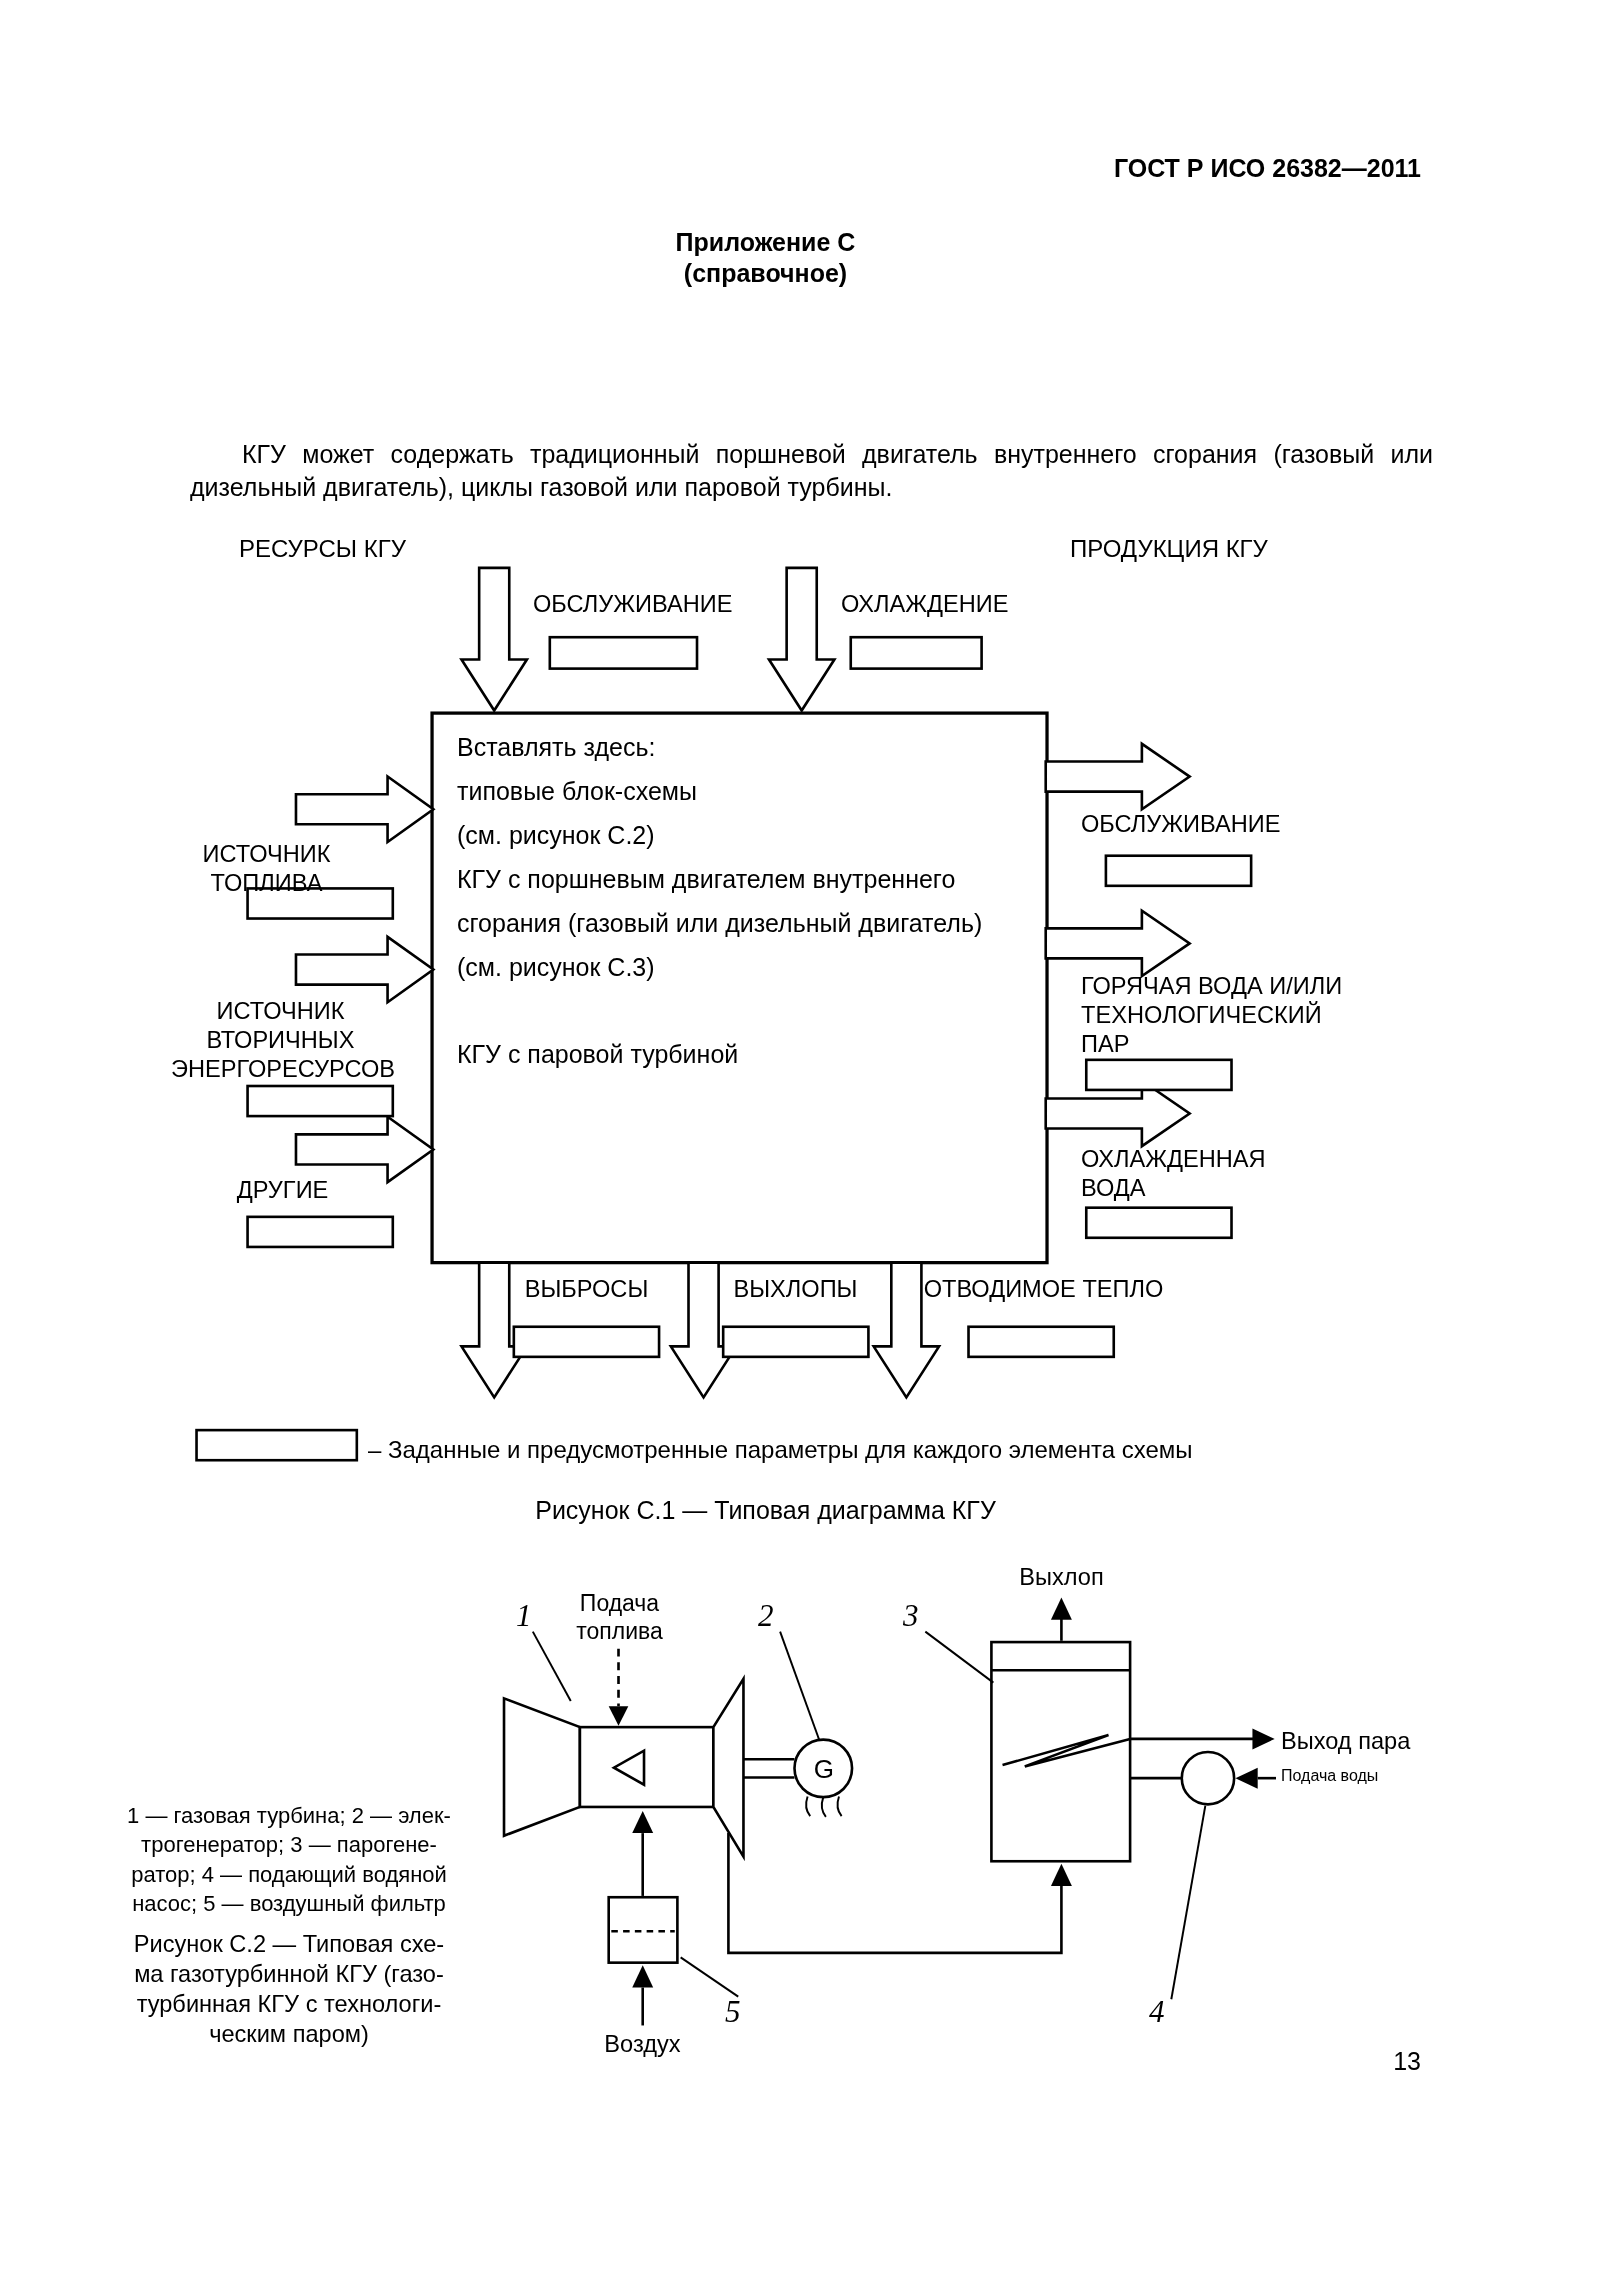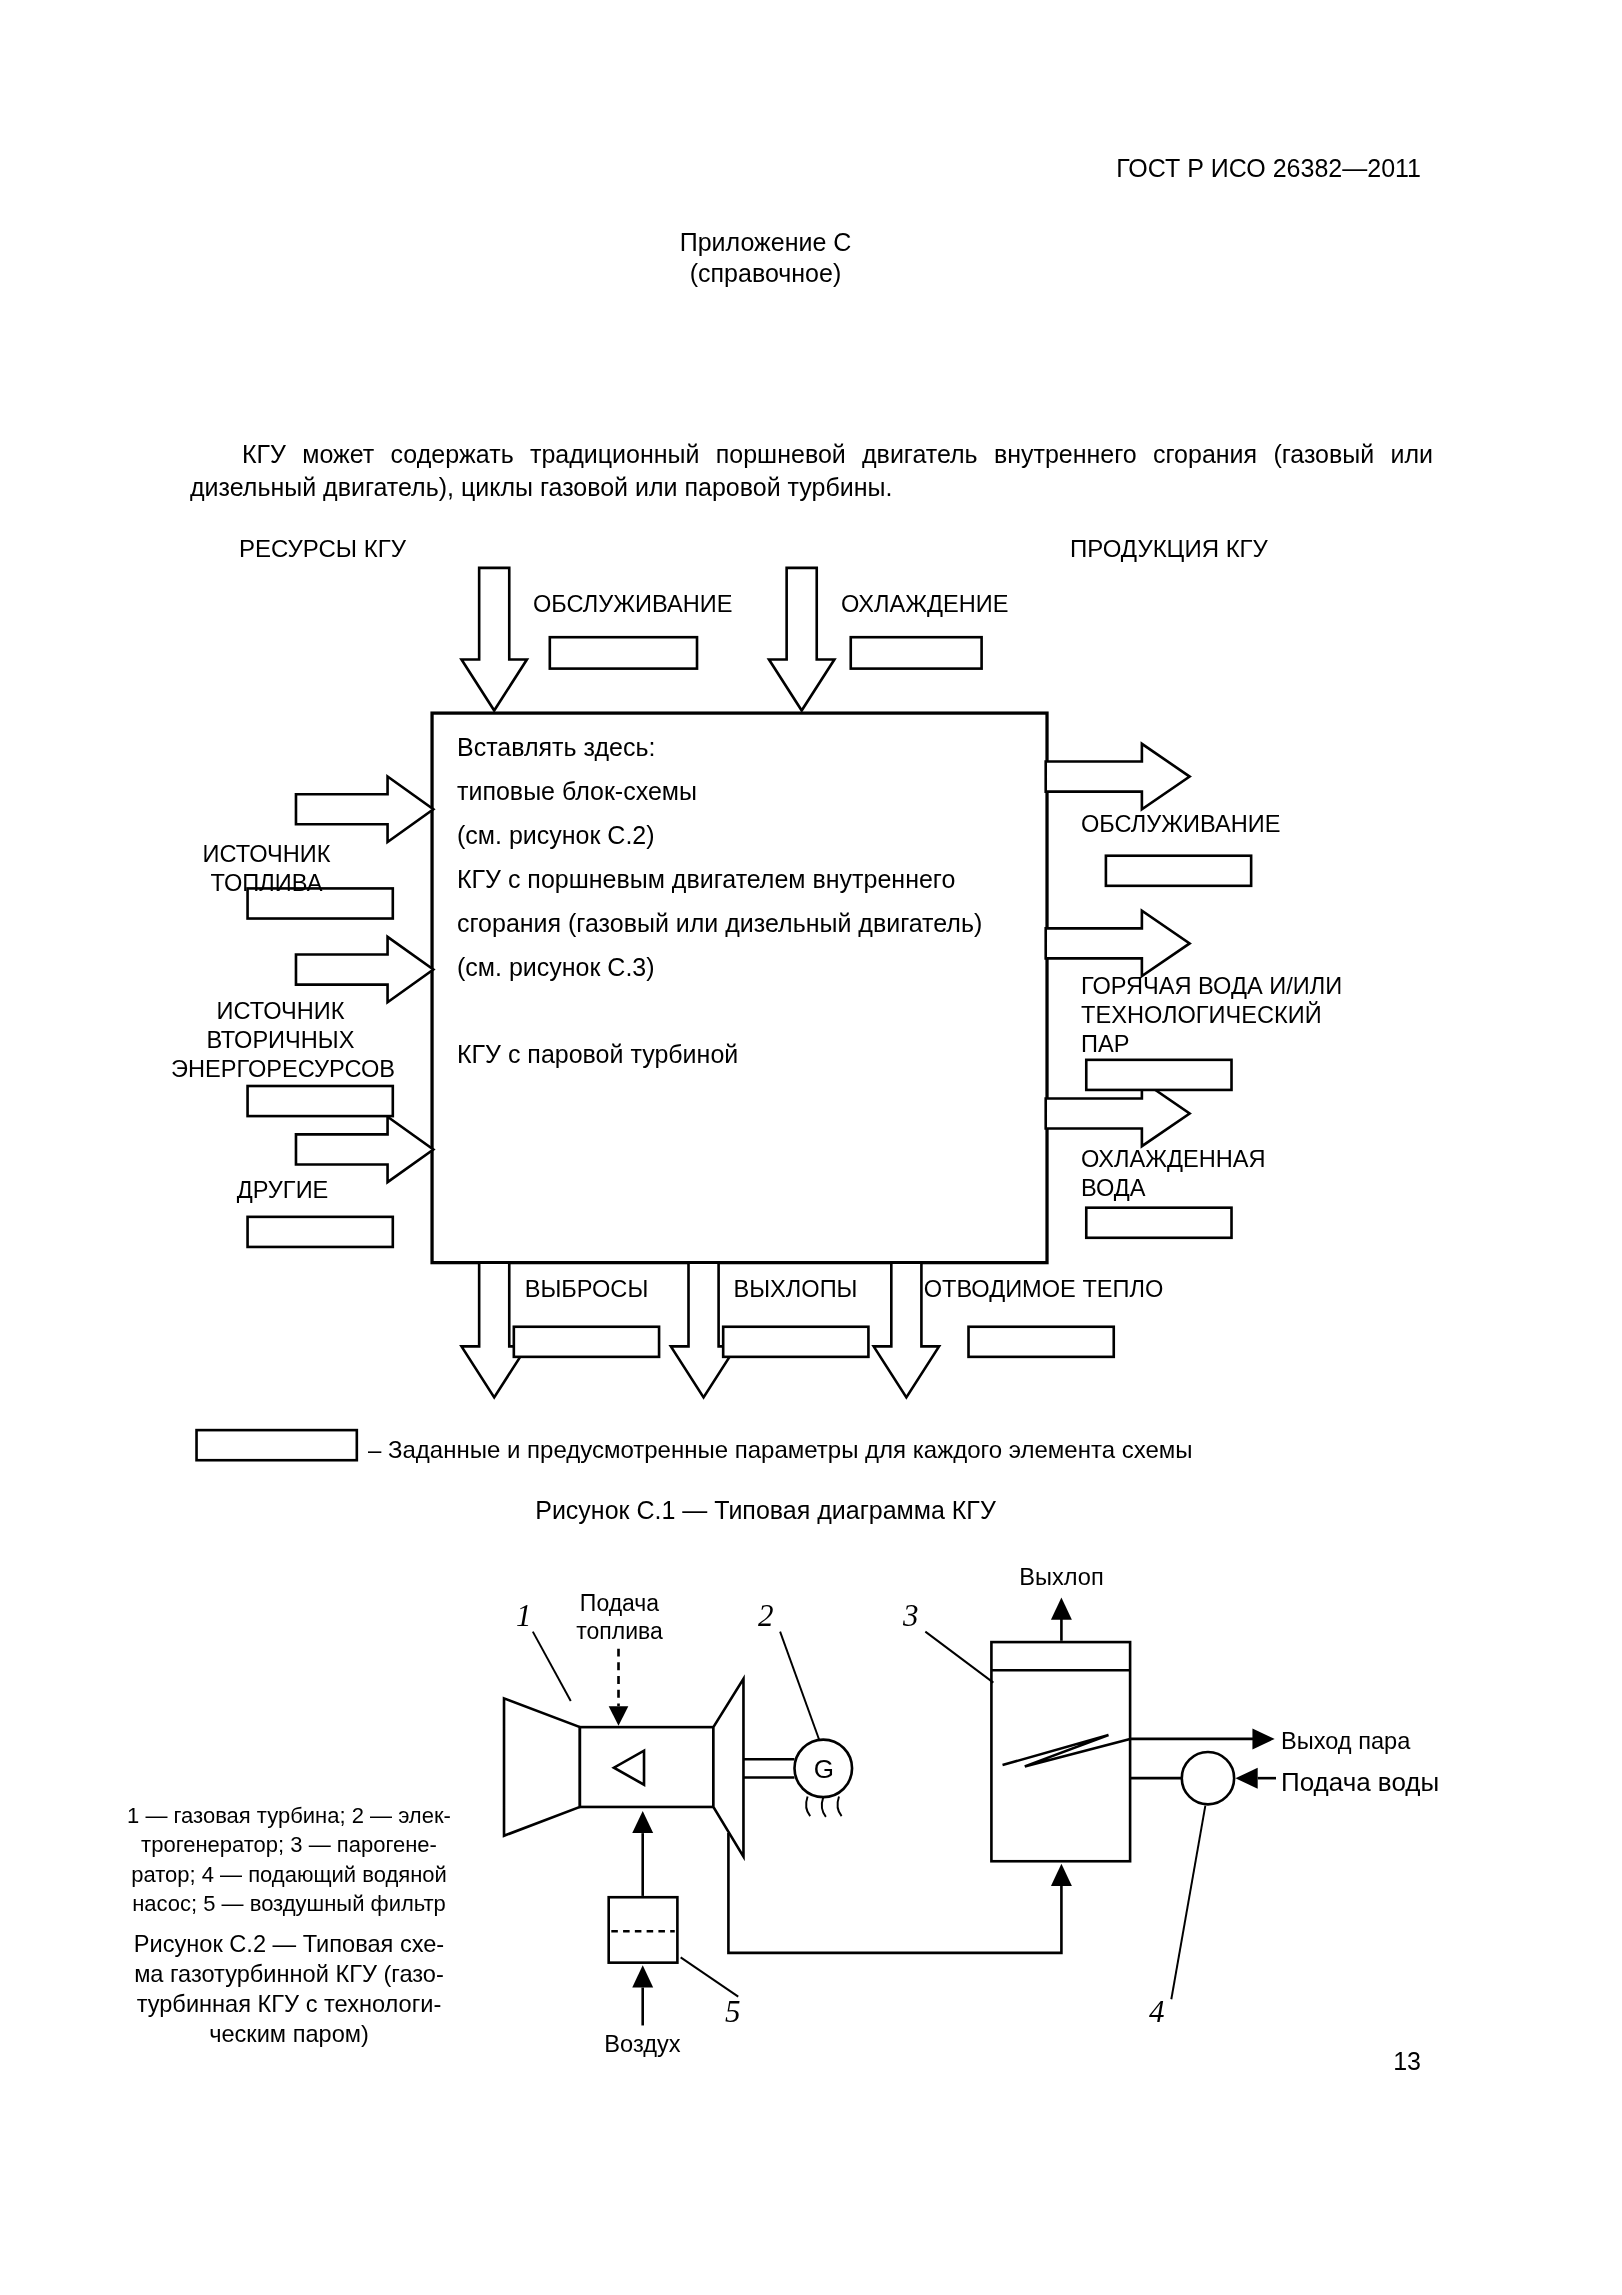--- a/index.html
+++ b/index.html
@@ -1,21 +1,21 @@
 <!DOCTYPE html>
 <html style="font-size:10.5px"><head>
 <meta charset="utf-8">
 <style>
   html,body { margin:0; padding:0; background:#fff; }
   .page {
     position:relative; width:1623px; height:2295px; background:#fff;
     font-family:"Liberation Sans", sans-serif; color:#000; overflow:hidden;
   }
   .abs { position:absolute; }
-  .b { font-weight:normal; }
+  .b { font-weight:bold; }
   .c { text-align:center; }
   .pre { white-space:pre-line; }
   .it { font-style:italic; font-family:"Liberation Serif", serif; }
   svg { display:block; }
 </style>
 </head>
 <body>
 
 <div class="page">
 
@@ -157,21 +157,21 @@
 
   <div class="abs it" style="top:1598px;left:516px;font-size:31px">1</div>
   <div class="abs it" style="top:1598px;left:758px;font-size:31px">2</div>
   <div class="abs it" style="top:1598px;left:903px;font-size:31px">3</div>
   <div class="abs it" style="top:1994px;left:1149px;font-size:31px">4</div>
   <div class="abs it" style="top:1994px;left:725px;font-size:31px">5</div>
 
   <div class="abs c" style="top:1754px;left:810px;width:27.5px;font-size:26px">G</div>
 
   <div class="abs" style="top:1728px;left:1281px;font-size:23.6px">Выход пара</div>
-  <div class="abs" style="top:1767px;left:1281px;font-size:26px">Подача воды</div>
+  <div class="abs" style="top:1767px;left:1281px;font-size:16px">Подача воды</div>
 
   <div class="abs c" style="top:2031px;left:577px;width:131px;font-size:23.6px">Воздух</div>
 
   <div class="abs c pre" style="top:1801px;left:116px;width:346px;font-size:22px;line-height:29.4px">1 — газовая турбина; 2 — элек-
 трогенератор; 3 — парогене-
 ратор; 4 — подающий водяной
 насос; 5 — воздушный фильтр</div>
   <div class="abs c pre" style="top:1929px;left:116px;width:346px;font-size:23.6px;line-height:30px">Рисунок С.2 — Типовая схе-
 ма газотурбинной КГУ (газо-
 турбинная КГУ с технологи-

